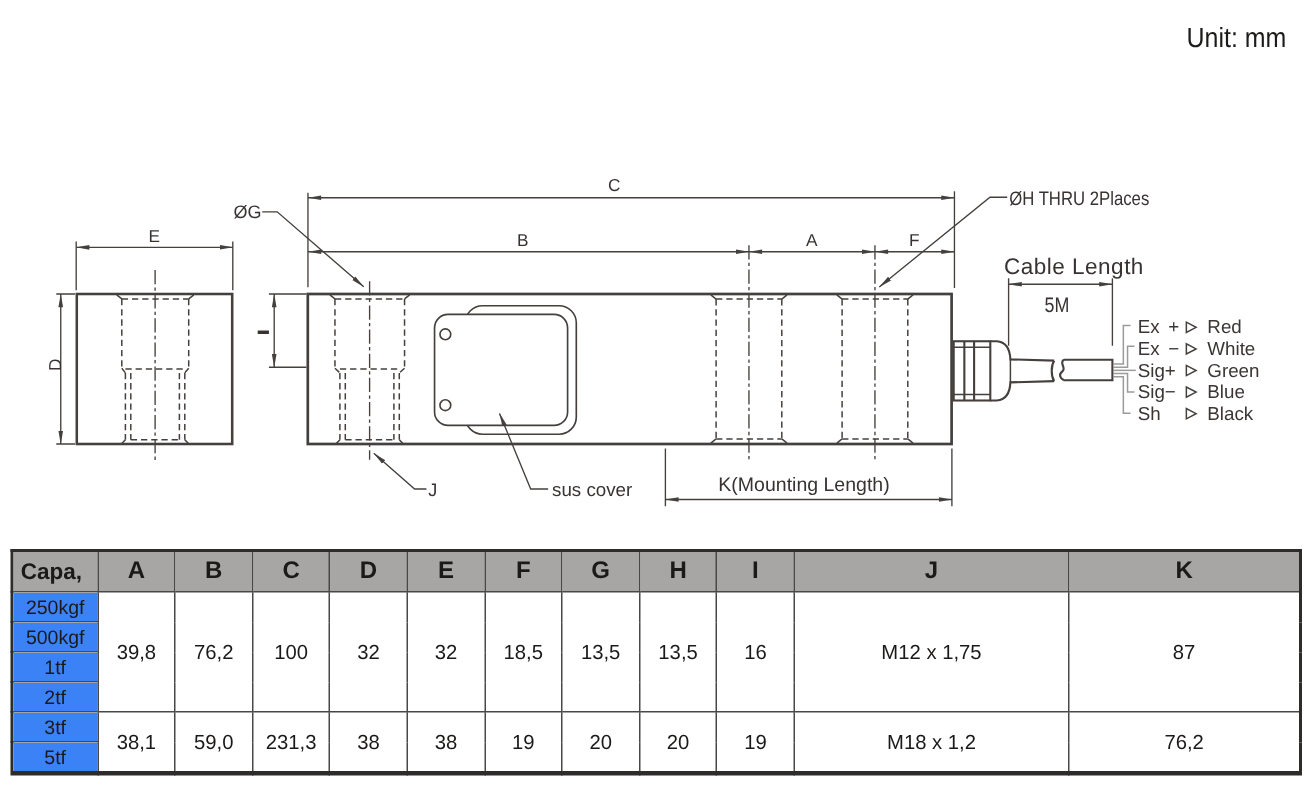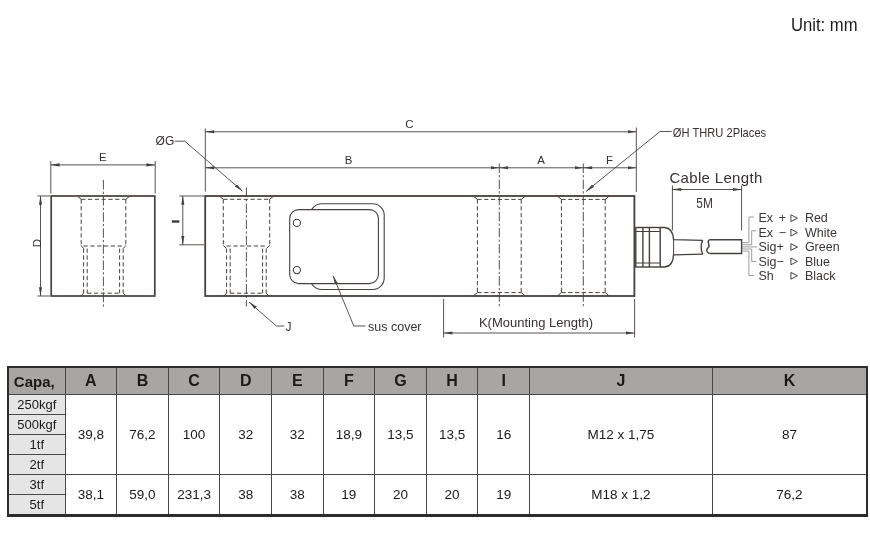--- a/index.html
+++ b/index.html
@@ -8,21 +8,21 @@
 #unit{position:absolute;left:791px;top:14px;width:90px;font-size:18.5px;color:#1e1c1b;
   transform:scaleX(0.9);transform-origin:left top;letter-spacing:0px;}
 svg{position:absolute;left:0;top:0;}
 table{position:absolute;left:7px;top:366px;border-collapse:collapse;table-layout:fixed;
   font-family:"Liberation Sans",sans-serif;color:#1c1a19;border:2px solid #2e2c2b;
   border-bottom:3.2px solid #2e2c2b;}
 td,th{border:1px solid #4a4846;padding:0;text-align:center;vertical-align:middle;
   font-size:13.5px;font-weight:normal;overflow:hidden;}
 th{background:#a7a6a4;font-size:16px;font-weight:bold;height:26px;}
 th.capa{font-size:15px;padding-right:5px;}
-td.cap{background:#e5e5e5;font-size:13px;height:19px;text-align:center;}
+td.cap{background:#3b82f6;font-size:13px;height:19px;text-align:center;}
 tr.dr td{height:19px;}
 </style>
 </head>
 <body>
 <div id="wrap">
 <svg width="870" height="539" viewBox="0 0 870 539">
 <defs>
 <marker id="as" markerWidth="10" markerHeight="5" refX="0.2" refY="2" orient="auto" markerUnits="userSpaceOnUse">
   <path d="M0,2 L9,0.45 L9,3.55 Z" fill="#45403d"></path>
 </marker>
@@ -212,21 +212,21 @@
           <th>J</th>
           <th>K</th>
         </tr>
 <tr class="dr">
           <td class="cap">250kgf</td>
 <td rowspan="4">39,8</td>
           <td rowspan="4">76,2</td>
           <td rowspan="4">100</td>
           <td rowspan="4">32</td>
           <td rowspan="4">32</td>
-          <td rowspan="4">18,9</td>
+          <td rowspan="4">18,5</td>
           <td rowspan="4">13,5</td>
           <td rowspan="4">13,5</td>
           <td rowspan="4">16</td>
           <td rowspan="4">M12 x 1,75</td>
           <td rowspan="4">87</td>
         </tr>
 <tr class="dr">
           <td class="cap">500kgf</td>
         </tr>
 <tr class="dr">

